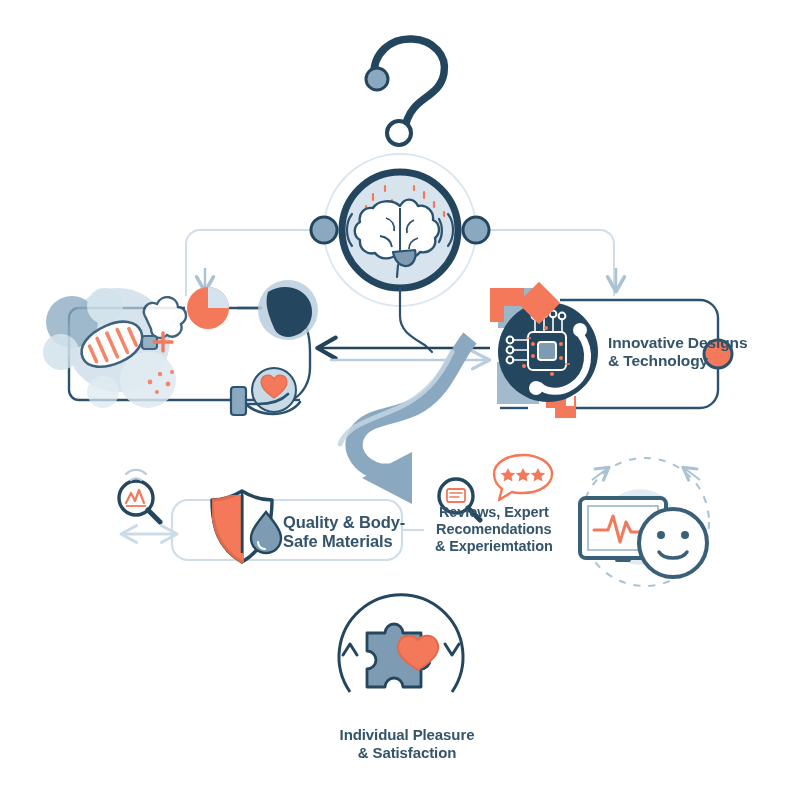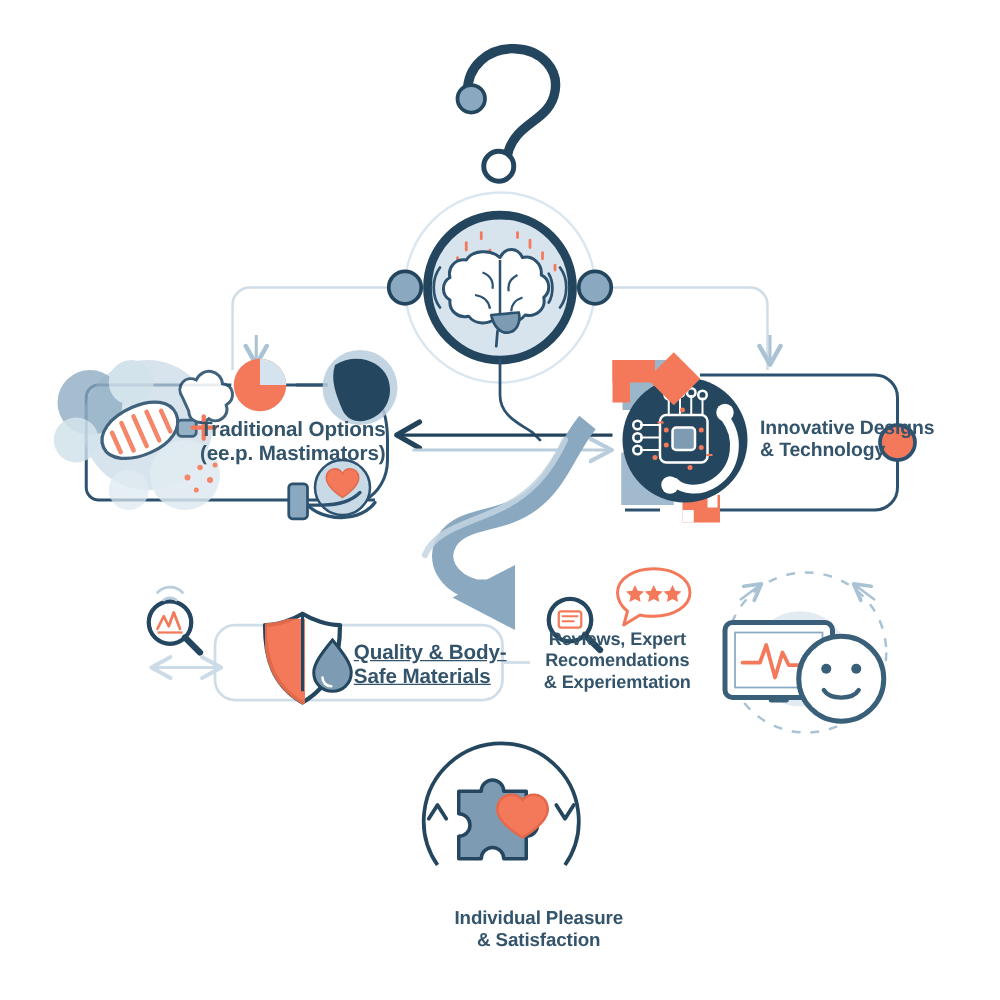--- a/index.html
+++ b/index.html
@@ -11,23 +11,23 @@
   #stage{position:absolute;inset:0;width:800px;height:800px;}
   #svgroot{position:absolute;left:0;top:0;width:800px;height:800px;}
   .lbl{
     position:absolute;color:#33546b;font-weight:600;
     line-height:1.18;letter-spacing:-0.1px;
     font-family:"Liberation Sans", sans-serif;
     white-space:pre-line;
   }
   #lbl-traditional{left:160px;top:335px;font-size:16.5px;}
   #lbl-innovative{left:608px;top:334px;font-size:15.5px;}
-  #lbl-quality{left:283px;top:513px;font-size:16.5px;text-align:left;text-decoration:underline;}
+  #lbl-quality{left:283px;top:513px;font-size:16.5px;text-align:left;}
   #lbl-reviews{left:435px;top:504px;font-size:14.5px;text-align:center;}
-  #lbl-individual{left:332px;top:726px;font-size:15px;text-align:center;width:150px;margin-left:24px;}
+  #lbl-individual{left:332px;top:726px;font-size:15px;text-align:center;width:150px;}
 </style>
 </head>
 <body>
 
 <div id="stage">
 
   <svg id="svgroot" viewBox="0 0 800 800" xmlns="http://www.w3.org/2000/svg">
 
     <defs>
       <marker id="arrNavy" markerWidth="9" markerHeight="9" refX="7" refY="4.5" orient="auto" markerUnits="strokeWidth">
@@ -340,22 +340,20 @@
       <path d="M367,633 l18,0 a9,9 0 1,1 18,0 l18,0 l0,18 a9,9 0 1,1 0,18
                l0,18 l-18,0 a9,9 0 1,0 -18,0 l-18,0 l0,-18 a9,9 0 1,0 0,-18 Z" fill="#7d9cb3" stroke="#24465e" stroke-width="2.8" stroke-linejoin="round"></path>
     </g>
     <g>
       <path d="M418,640 c-5,-6 -15,-6 -19,2 c-4,8 1,17 19,28 c18,-11 23,-20 19,-28
                c-4,-8 -14,-8 -19,-2 Z" fill="#f4795a" stroke="#e4694c" stroke-width="2"></path>
     </g>
 
   </svg>
 
-  <div class="lbl" id="lbl-traditional">Traditional Options
-(ee.p. Mastimators)</div>
 
   <div class="lbl" id="lbl-innovative">Innovative Designs
 &amp; Technology</div>
 
   <div class="lbl" id="lbl-quality">Quality &amp; Body-
 Safe Materials</div>
 
   <div class="lbl" id="lbl-reviews">Reviews, Expert
 Recomendations
 &amp; Experiemtation</div>

